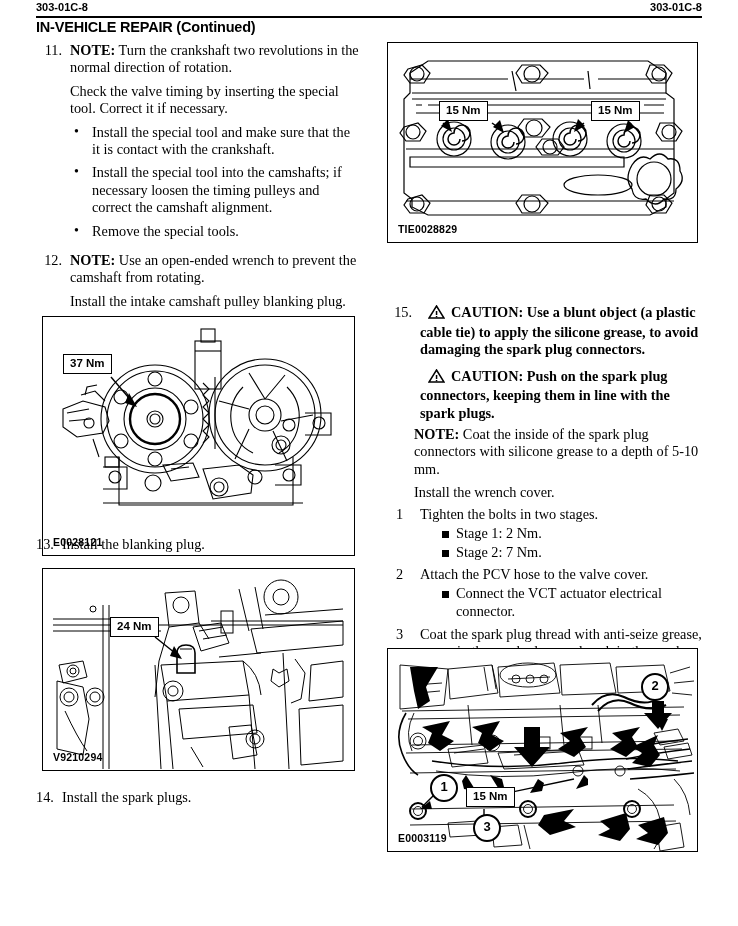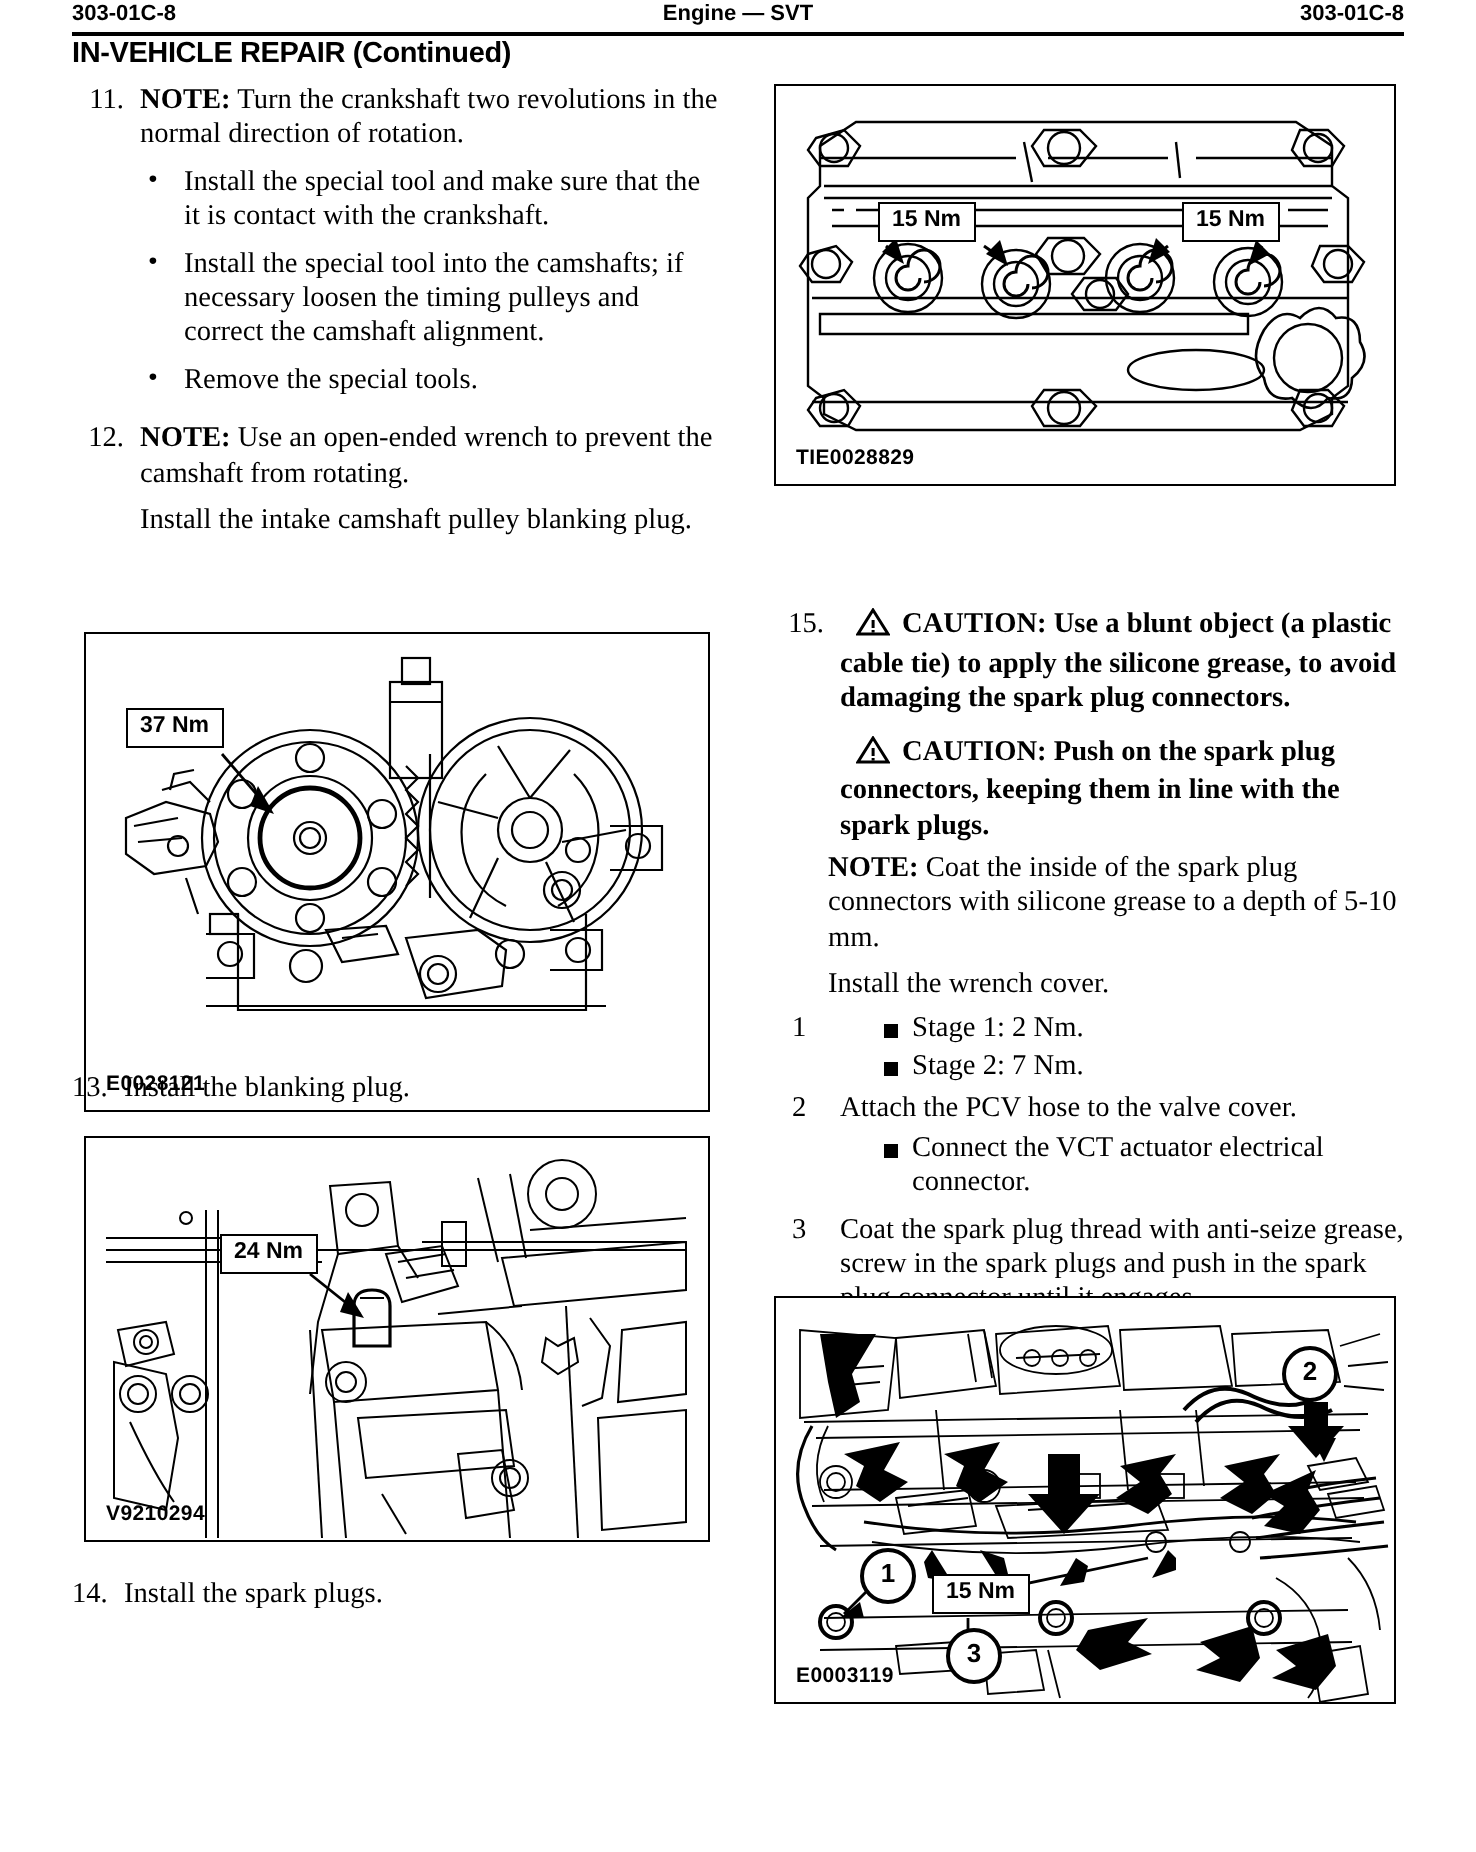--- a/index.html
+++ b/index.html
@@ -213,31 +213,31 @@
   .t13 .num, .t14 .num { display: inline-block; width: 26px; }
 
   .lead { position: absolute; top: 262px; left: 0; width: 316px; }
   .rbody { position: absolute; top: 380px; left: 0; width: 316px; }
 </style>
 </head>
 <body>
 
 <div class="page-header">
   <span class="hdr-left">303-01C-8</span>
-  <span class="hdr-mid">Engine — SVT</span>
   <span class="hdr-right">303-01C-8</span>
 </div>
 <div class="header-rule"></div>
 <div class="section-title">IN-VEHICLE REPAIR (Continued)</div>
 
 <div class="col-left">
 
   <div class="step">
     <span class="num">11.</span>
     <b>NOTE:</b><span> Turn the crankshaft two revolutions in the normal direction of rotation.</span>
+    <div class="para">Check the valve timing by inserting the special tool. Correct it if necessary.</div>
     <ul class="bullets">
       <li><span class="dot">•</span><span>Install the special tool and make sure that the it is contact with the crankshaft.</span></li>
       <li><span class="dot">•</span><span>Install the special tool into the camshafts; if necessary loosen the timing pulleys and correct the camshaft alignment.</span></li>
       <li><span class="dot">•</span><span>Remove the special tools.</span></li>
     </ul>
   </div>
 
   <div class="step" style="margin-top:12px;">
     <span class="num">12.</span>
     <b>NOTE:</b><span> Use an open-ended wrench to prevent the camshaft from rotating.</span>
@@ -509,21 +509,21 @@
   </div>
 
   <div class="rbody">
     <div class="para tight" style="margin-top:4px; padding-left:28px;">
       <b>NOTE:</b><span> Coat the inside of the spark plug connectors with silicone grease to a depth of 5-10 mm.</span>
     </div>
 
     <div class="para" style="padding-left:28px;">Install the wrench cover.</div>
 
     <div class="numstep">
-      <span class="n">1</span>
+      <span class="n">1</span><span>Tighten the bolts in two stages.</span>
       <ul class="sq">
         <li><span class="sqdot"></span><span>Stage 1: 2 Nm.</span></li>
         <li><span class="sqdot"></span><span>Stage 2: 7 Nm.</span></li>
       </ul>
     </div>
 
     <div class="numstep">
       <span class="n">2</span><span>Attach the PCV hose to the valve cover.</span>
       <ul class="sq">
         <li><span class="sqdot"></span><span>Connect the VCT actuator electrical connector.</span></li>

